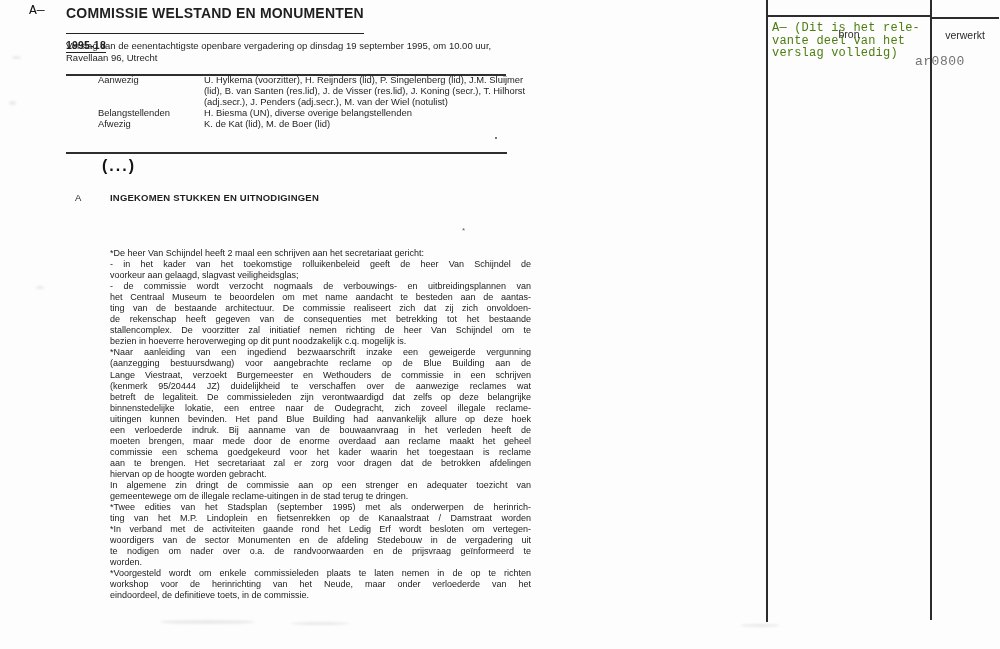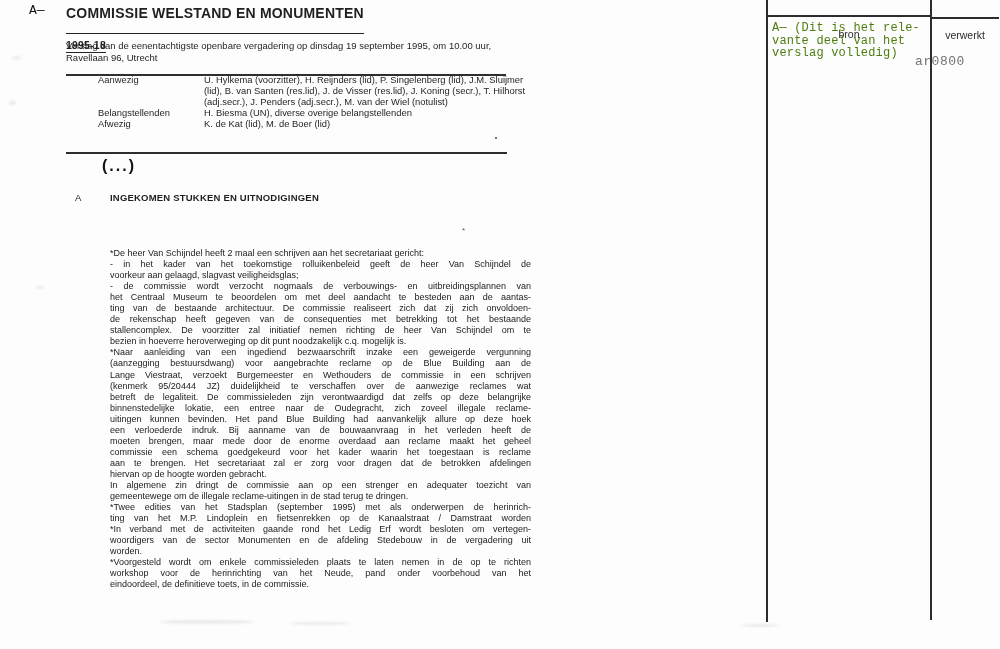--- a/index.html
+++ b/index.html
@@ -120,21 +120,21 @@
   <div class="ellipsis-mark">(...)</div>
 
   <div class="section-marker">A</div>
   <div class="section-heading">INGEKOMEN STUKKEN EN UITNODIGINGEN</div>
 
   <div class="body-text">
       <div class="body-line last">*De heer Van Schijndel heeft 2 maal een schrijven aan het secretariaat gericht:</div>
       <div class="body-line">- in het kader van het toekomstige rolluikenbeleid geeft de heer Van Schijndel de</div>
       <div class="body-line last">voorkeur aan gelaagd, slagvast veiligheidsglas;</div>
       <div class="body-line">- de commissie wordt verzocht nogmaals de verbouwings- en uitbreidingsplannen van</div>
-      <div class="body-line">het Centraal Museum te beoordelen om met deel aandacht te besteden aan de aantas-</div>
+      <div class="body-line">het Centraal Museum te beoordelen om met name aandacht te besteden aan de aantas-</div>
       <div class="body-line">ting van de bestaande architectuur. De commissie realiseert zich dat zij zich onvoldoen-</div>
       <div class="body-line">de rekenschap heeft gegeven van de consequenties met betrekking tot het bestaande</div>
       <div class="body-line">stallencomplex. De voorzitter zal initiatief nemen richting de heer Van Schijndel om te</div>
       <div class="body-line last">bezien in hoeverre heroverweging op dit punt noodzakelijk c.q. mogelijk is.</div>
       <div class="body-line">*Naar aanleiding van een ingediend bezwaarschrift inzake een geweigerde vergunning</div>
       <div class="body-line">(aanzegging bestuursdwang) voor aangebrachte reclame op de Blue Building aan de</div>
       <div class="body-line">Lange Viestraat, verzoekt Burgemeester en Wethouders de commissie in een schrijven</div>
       <div class="body-line">(kenmerk 95/20444 JZ) duidelijkheid te verschaffen over de aanwezige reclames wat</div>
       <div class="body-line">betreft de legaliteit. De commissieleden zijn verontwaardigd dat zelfs op deze belangrijke</div>
       <div class="body-line">binnenstedelijke lokatie, een entree naar de Oudegracht, zich zoveel illegale reclame-</div>
@@ -143,23 +143,24 @@
       <div class="body-line">moeten brengen, maar mede door de enorme overdaad aan reclame maakt het geheel</div>
       <div class="body-line">commissie een schema goedgekeurd voor het kader waarin het toegestaan is reclame</div>
       <div class="body-line">aan te brengen. Het secretariaat zal er zorg voor dragen dat de betrokken afdelingen</div>
       <div class="body-line last">hiervan op de hoogte worden gebracht.</div>
       <div class="body-line">In algemene zin dringt de commissie aan op een strenger en adequater toezicht van</div>
       <div class="body-line last">gemeentewege om de illegale reclame-uitingen in de stad terug te dringen.</div>
       <div class="body-line">*Twee edities van het Stadsplan (september 1995) met als onderwerpen de herinrich-</div>
       <div class="body-line">ting van het M.P. Lindoplein en fietsenrekken op de Kanaalstraat / Damstraat worden</div>
       <div class="body-line">*In verband met de activiteiten gaande rond het Ledig Erf wordt besloten om vertegen-</div>
       <div class="body-line">woordigers van de sector Monumenten en de afdeling Stedebouw in de vergadering uit</div>
+      <div class="body-line">te nodigen om nader over o.a. de randvoorwaarden en de prijsvraag geïnformeerd te</div>
       <div class="body-line last">worden.</div>
       <div class="body-line">*Voorgesteld wordt om enkele commissieleden plaats te laten nemen in de op te richten</div>
-      <div class="body-line">workshop voor de herinrichting van het Neude, pand onder voorbehoud van het</div>
+      <div class="body-line">workshop voor de herinrichting van het Neude, maar onder verloederde van het</div>
       <div class="body-line last">eindoordeel, de definitieve toets, in de commissie.</div>
     </div>
 
   <div class="sb-vline sb-vline-left"></div>
   <div class="sb-vline sb-vline-mid"></div>
   <div class="sb-header sb-header-bron">bron</div>
   <div class="sb-header sb-header-verwerkt">verwerkt</div>
   <div class="sb-hline sb-hline-bron"></div>
   <div class="sb-hline sb-hline-verwerkt"></div>
   <div class="sb-note">A— (Dit is het rele-

